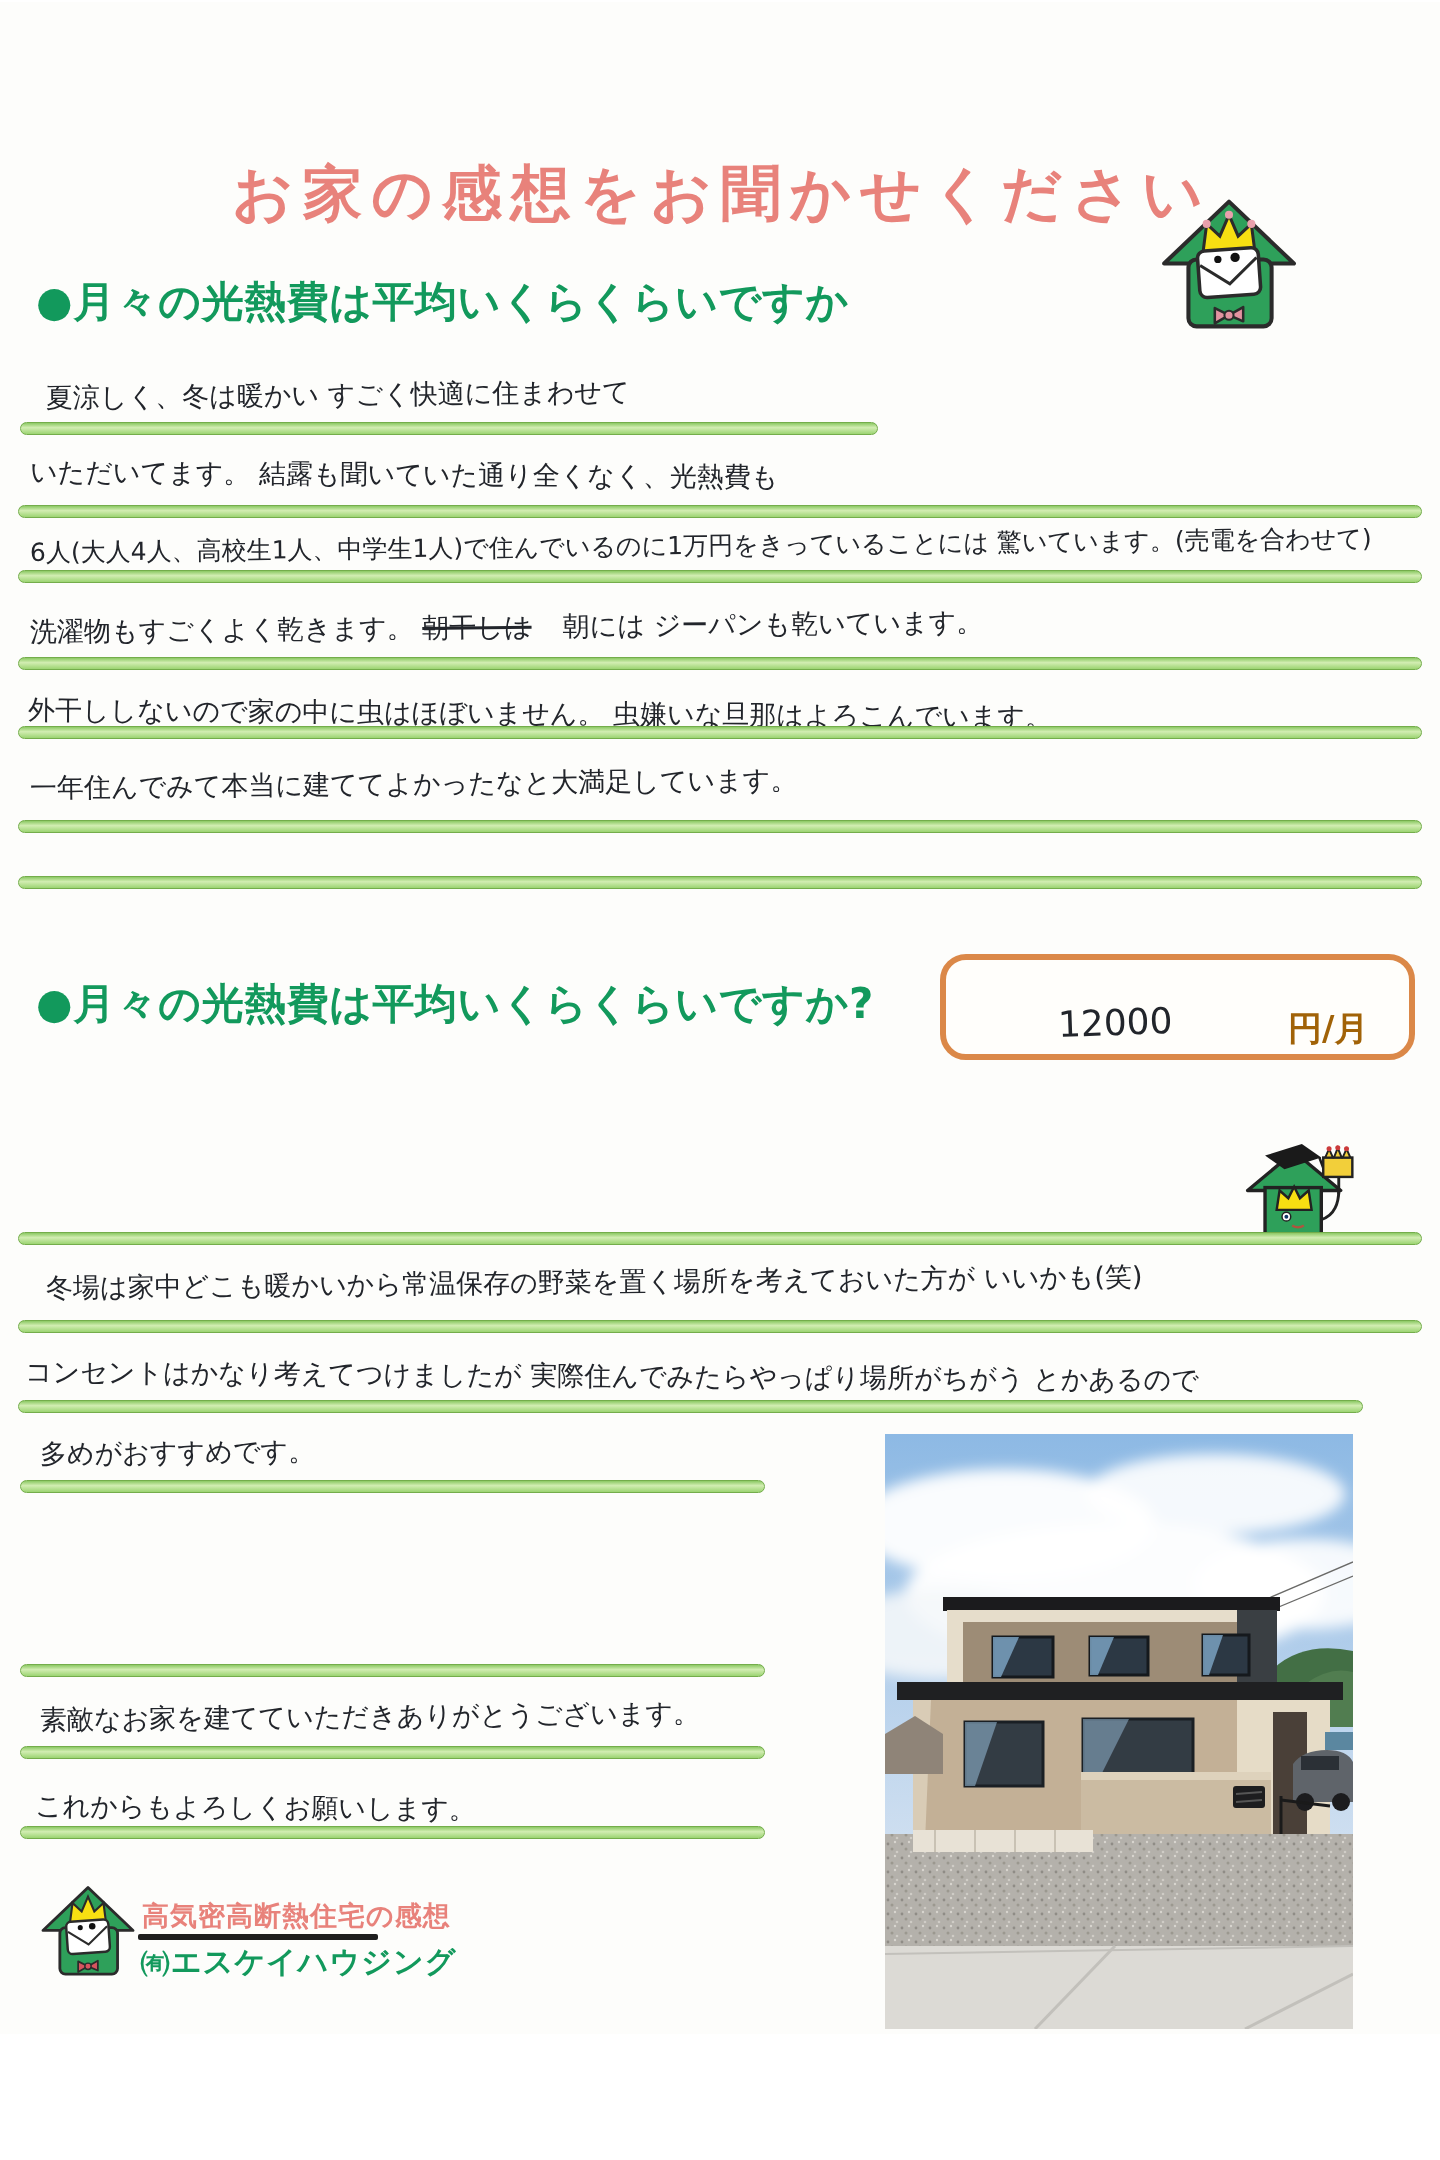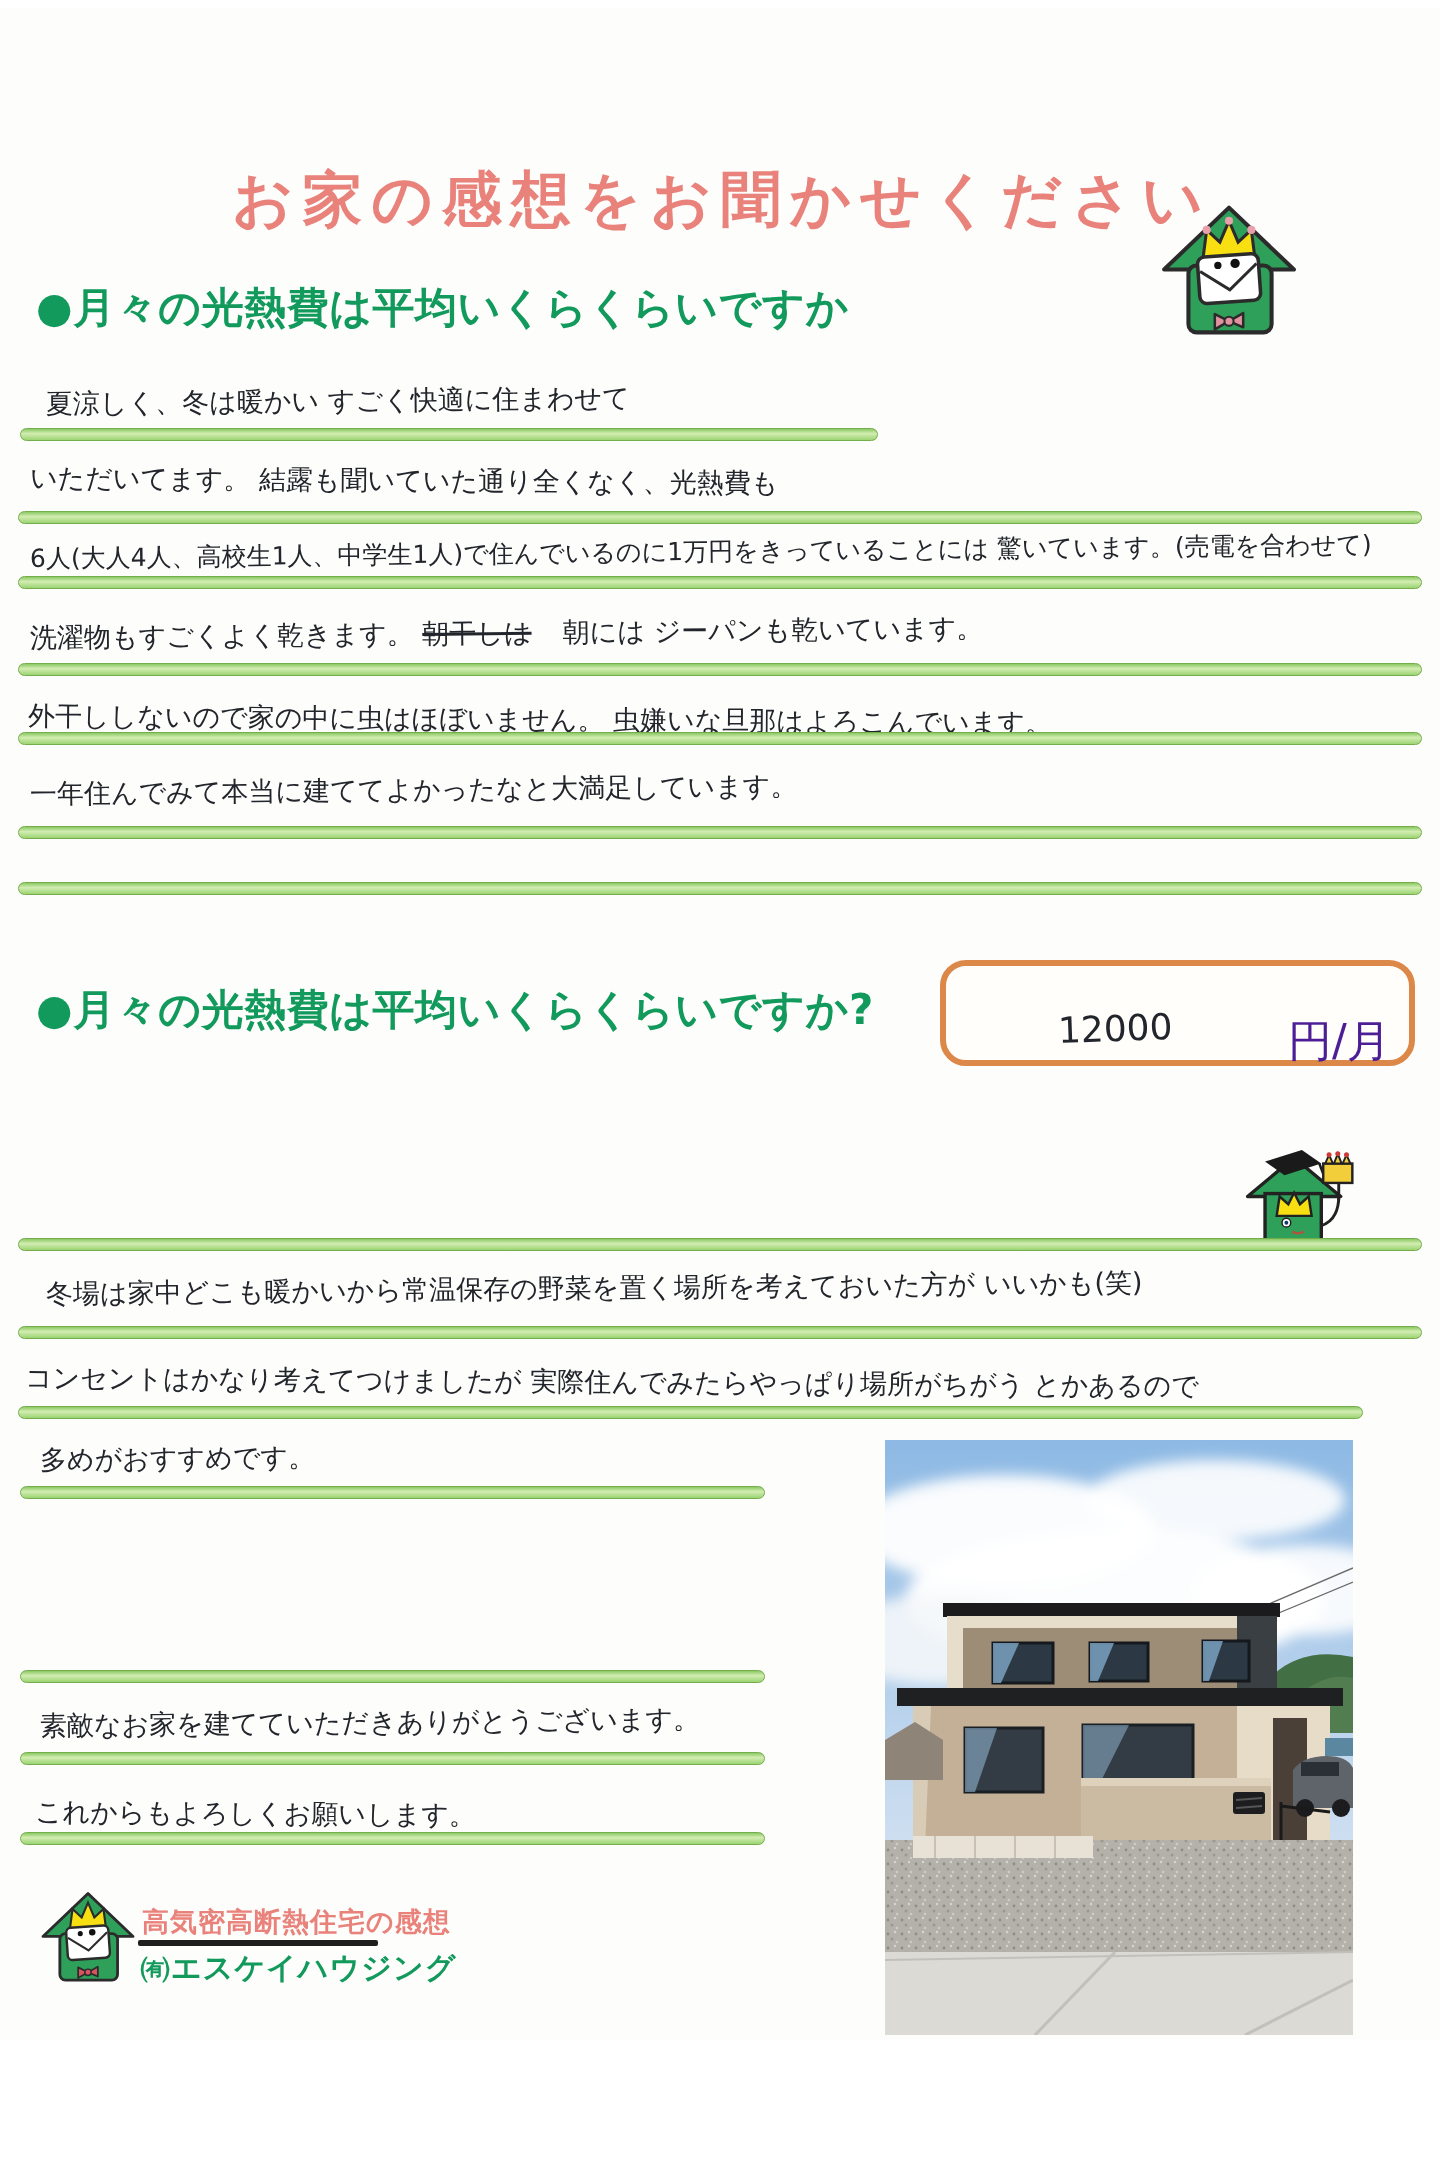--- a/index.html
+++ b/index.html
@@ -1,18 +1,18 @@
 <!DOCTYPE html>
 <html><head>
 <meta charset="utf-8">
 <style>
   * { margin:0; padding:0; box-sizing:border-box; }
   html,body { background:#ffffff; }
   .page {
-    position:relative; width:1440px; height:2032px; margin:8px auto;
+    position:relative; width:1440px; height:2032px; margin:2px auto;
     background:#fdfdfb; overflow:hidden;
     font-family:"DejaVu Sans", sans-serif;
   }
   .abs { position:absolute; }
 
   .title {
     color:#e8827b; font-size:60px; font-weight:bold; letter-spacing:9px;
     white-space:nowrap;
   }
   .heading {
@@ -35,21 +35,21 @@
 
   .rule {
     height:13px; border-radius:8px;
     background:linear-gradient(180deg,#8cc964 0%, #d2edb2 42%, #9cd472 100%);
     border:1px solid #74ad4b;
   }
 
   .answer-box {
     border:6px solid #db8848; border-radius:26px; background:#fffefb;
   }
-  .unit { color:#4c1d95; font-weight:normal; font-size:44px; white-space:nowrap; }
+  .unit { color:#a16207; font-weight:bold; font-size:34px; white-space:nowrap; }
 
   .tagline { color:#e8827b; font-size:27px; font-weight:bold; letter-spacing:1px; white-space:nowrap; }
   .company { color:#12995c; font-size:30px; font-weight:bold; letter-spacing:1px; white-space:nowrap; }
   .logo-bar { height:6px; background:#1e1e1e; border-radius:2px; }
 </style>
 </head>
 <body>
 
 <div class="page">
 

